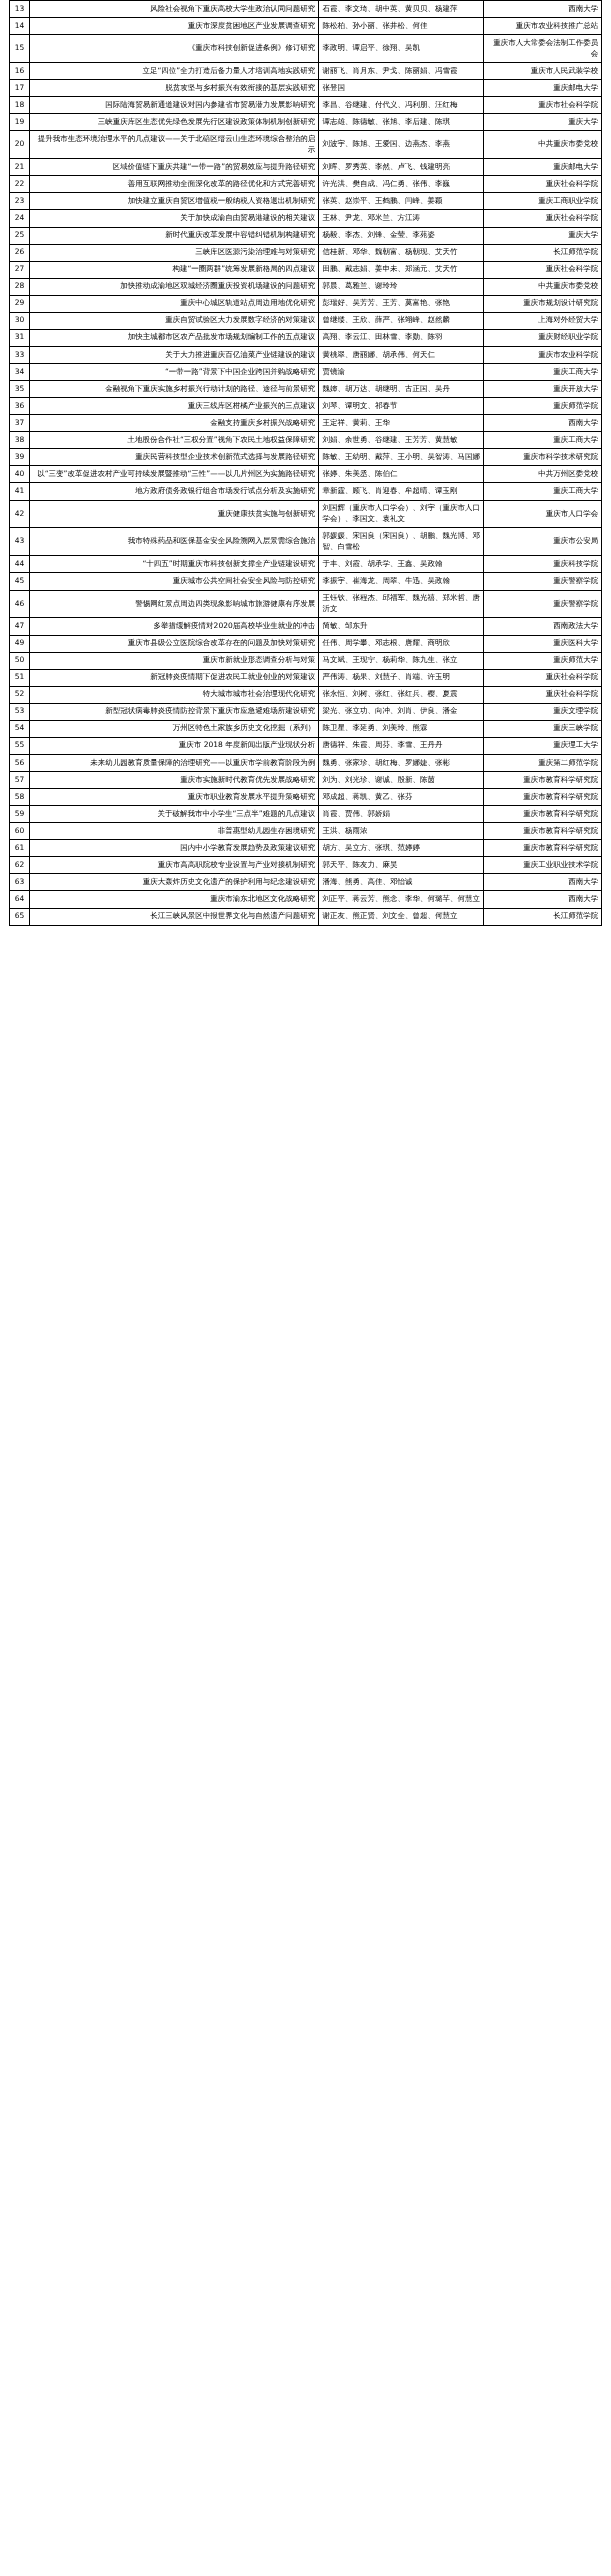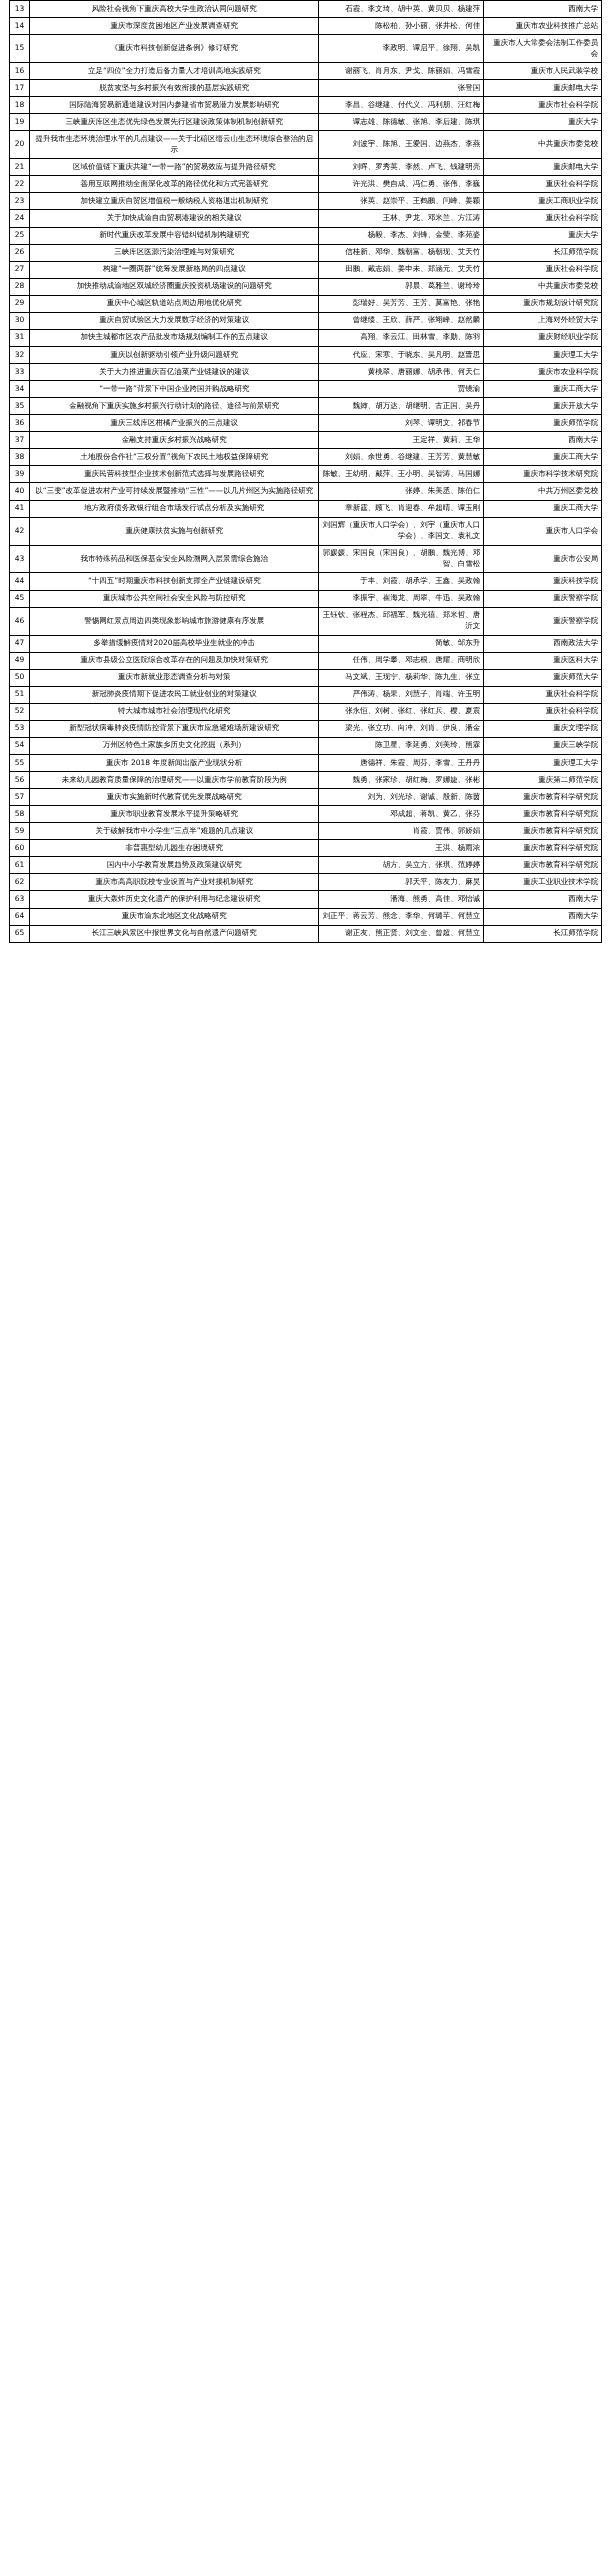--- a/index.html
+++ b/index.html
@@ -36,26 +36,26 @@
     font-size: 7.5px;
     line-height: 1.45;
     padding: 2.6px 3.1px;
   }
   td.num {
     text-align: center;
     font-size: 7.7px;
     padding: 2.1px 1px;
   }
   td.title {
-    text-align: center;
+    text-align: right;
     padding-left: 4.1px;
     padding-right: 4.1px;
   }
   td.auth {
-    text-align: right;
+    text-align: left;
     padding-left: 4.1px;
     padding-right: 4.1px;
     margin-top: 40px;
   }
   td.org {
     text-align: right;
     padding-left: 4.1px;
     padding-right: 4.1px;
   }
 </style>
@@ -179,26 +179,20 @@
           <td class="auth">曾继缕、王欣、薛严、张翊峰、赵然麟</td>
           <td class="org">上海对外经贸大学</td>
         </tr>
         <tr>
           <td class="num">31</td>
           <td class="title">加快主城都市区农产品批发市场规划编制工作的五点建议</td>
           <td class="auth">高翔、李云江、田林雪、李勋、陈羽</td>
           <td class="org">重庆财经职业学院</td>
         </tr>
         <tr>
-          <td class="num">32</td>
-          <td class="title">重庆以创新驱动引领产业升级问题研究</td>
-          <td class="auth">代应、宋寒、于晓东、吴凡明、赵晋思</td>
-          <td class="org">重庆理工大学</td>
-        </tr>
-        <tr>
           <td class="num">33</td>
           <td class="title">关于大力推进重庆百亿油菜产业链建设的建议</td>
           <td class="auth">黄桃翠、唐丽娜、胡承伟、何天仁</td>
           <td class="org">重庆市农业科学院</td>
         </tr>
         <tr>
           <td class="num">34</td>
           <td class="title">“一带一路”背景下中国企业跨国并购战略研究</td>
           <td class="auth">贾镜渝</td>
           <td class="org">重庆工商大学</td>

